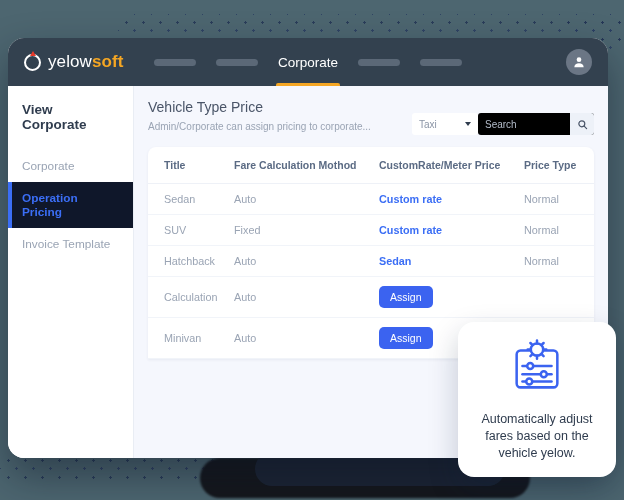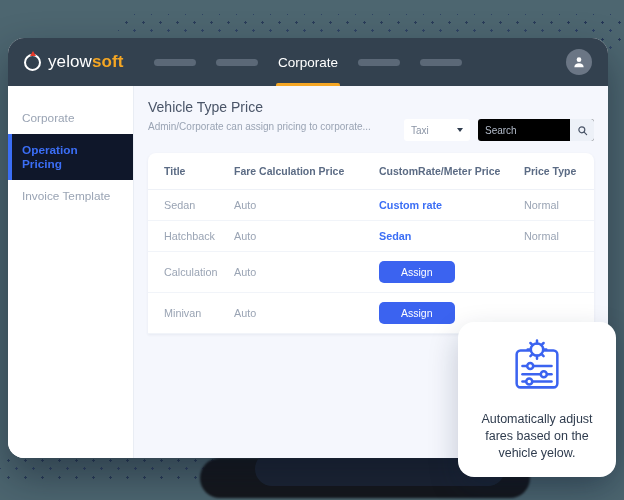--- a/index.html
+++ b/index.html
@@ -99,21 +99,21 @@
   }
   .side-item.active:before{
     content:"";position:absolute;left:0;top:0;bottom:0;width:3.5px;background:#3b6ef5;
   }
 
   .content{flex:1;background:#f5f7fd;padding:13px 14px 0 14px;box-sizing:border-box;}
   .content-head{display:flex;align-items:flex-start;justify-content:space-between;}
   .page-title{font-size:14px;color:#4a5568;font-weight:400;margin:0 0 6px 0;}
   .page-sub{font-size:10px;color:#9aa4b4;}
 
-  .tools{display:flex;align-items:center;gap:8px;margin-top:20px;}
+  .tools{display:flex;align-items:center;margin-top:14px;}
   .select{
     width:66px;height:22px;background:#ffffff;border-radius:3px;
     display:flex;align-items:center;justify-content:space-between;
     padding:0 7px;box-sizing:border-box;font-size:10px;color:#8b95a6;cursor:pointer;
   }
   .chev{width:0;height:0;border-left:3.5px solid transparent;border-right:3.5px solid transparent;border-top:4.5px solid #2f3c4e;}
   .search-wrap{display:flex;align-items:center;background:#000000;border-radius:3px;height:22px;}
   .search-input{
     border:0;outline:0;background:transparent;height:22px;width:78px;
     font-size:10px;color:#8b95a6;padding:0 7px;font-family:"Liberation Sans", sans-serif;
@@ -138,21 +138,21 @@
     font-size:10.8px;color:#9aa4b4;padding:9px 0;border-bottom:1px solid #f1f4f9;
     height:12px;vertical-align:middle;
   }
   th:nth-child(1),td:nth-child(1){padding-left:16px;width:70px;}
   th:nth-child(2),td:nth-child(2){width:145px;}
   th:nth-child(3),td:nth-child(3){width:145px;}
   th:nth-child(4),td:nth-child(4){width:auto;}
   .link{color:#3b6ef5;font-weight:700;cursor:pointer;}
   .assign{
     display:inline-block;background:#3b63f0;color:#fff;font-size:10.5px;
-    padding:5px 22px;border-radius:5px;cursor:pointer;font-weight:400;
+    padding:5px 11px;border-radius:5px;cursor:pointer;font-weight:400;
   }
 
   
   .feature{
     position:absolute;left:458px;top:322px;width:158px;height:155px;
     background:#ffffff;border-radius:16px;
     box-shadow:0 12px 30px rgba(15,30,60,.22);
     display:flex;flex-direction:column;align-items:center;
     justify-content:center;padding:10px 12px;box-sizing:border-box;
   }
@@ -193,20 +193,21 @@
         <svg width="14" height="14" viewBox="0 0 24 24" fill="#ffffff">
             <circle cx="12" cy="8" r="4"></circle>
             <path d="M4 21c0-4.4 3.6-7 8-7s8 2.6 8 7z"></path>
           </svg>
       </div>
     </div>
 
     <div class="body-split">
 
       <div class="sidebar">
+        <div class="side-title">View Corporate</div>
         <div class="side-item">Corporate</div>
         <div class="side-item active">Operation Pricing</div>
         <div class="side-item">Invoice Template</div>
       </div>
 
       <div class="content">
 
         <div class="content-head">
           <div>
             <div class="page-title">Vehicle Type Price</div>
@@ -228,29 +229,35 @@
               </div>
             </div>
           </div>
         </div>
 
         <div class="table-card">
           <table>
             <thead>
               <tr>
                 <th>Title</th>
-                <th>Fare Calculation Price</th>
+                <th>Fare Calculation Mothod</th>
                 <th>CustomRate/Meter Price</th>
                 <th>Price Type</th>
               </tr>
             </thead>
             <tbody>
               <tr>
                 <td>Sedan</td>
                 <td>Auto</td>
+                <td><span class="link">Custom rate</span></td>
+                <td>Normal</td>
+              </tr>
+              <tr>
+                <td>SUV</td>
+                <td>Fixed</td>
                 <td><span class="link">Custom rate</span></td>
                 <td>Normal</td>
               </tr>
               <tr>
                 <td>Hatchback</td>
                 <td>Auto</td>
                 <td><span class="link">Sedan</span></td>
                 <td>Normal</td>
               </tr>
               <tr>

